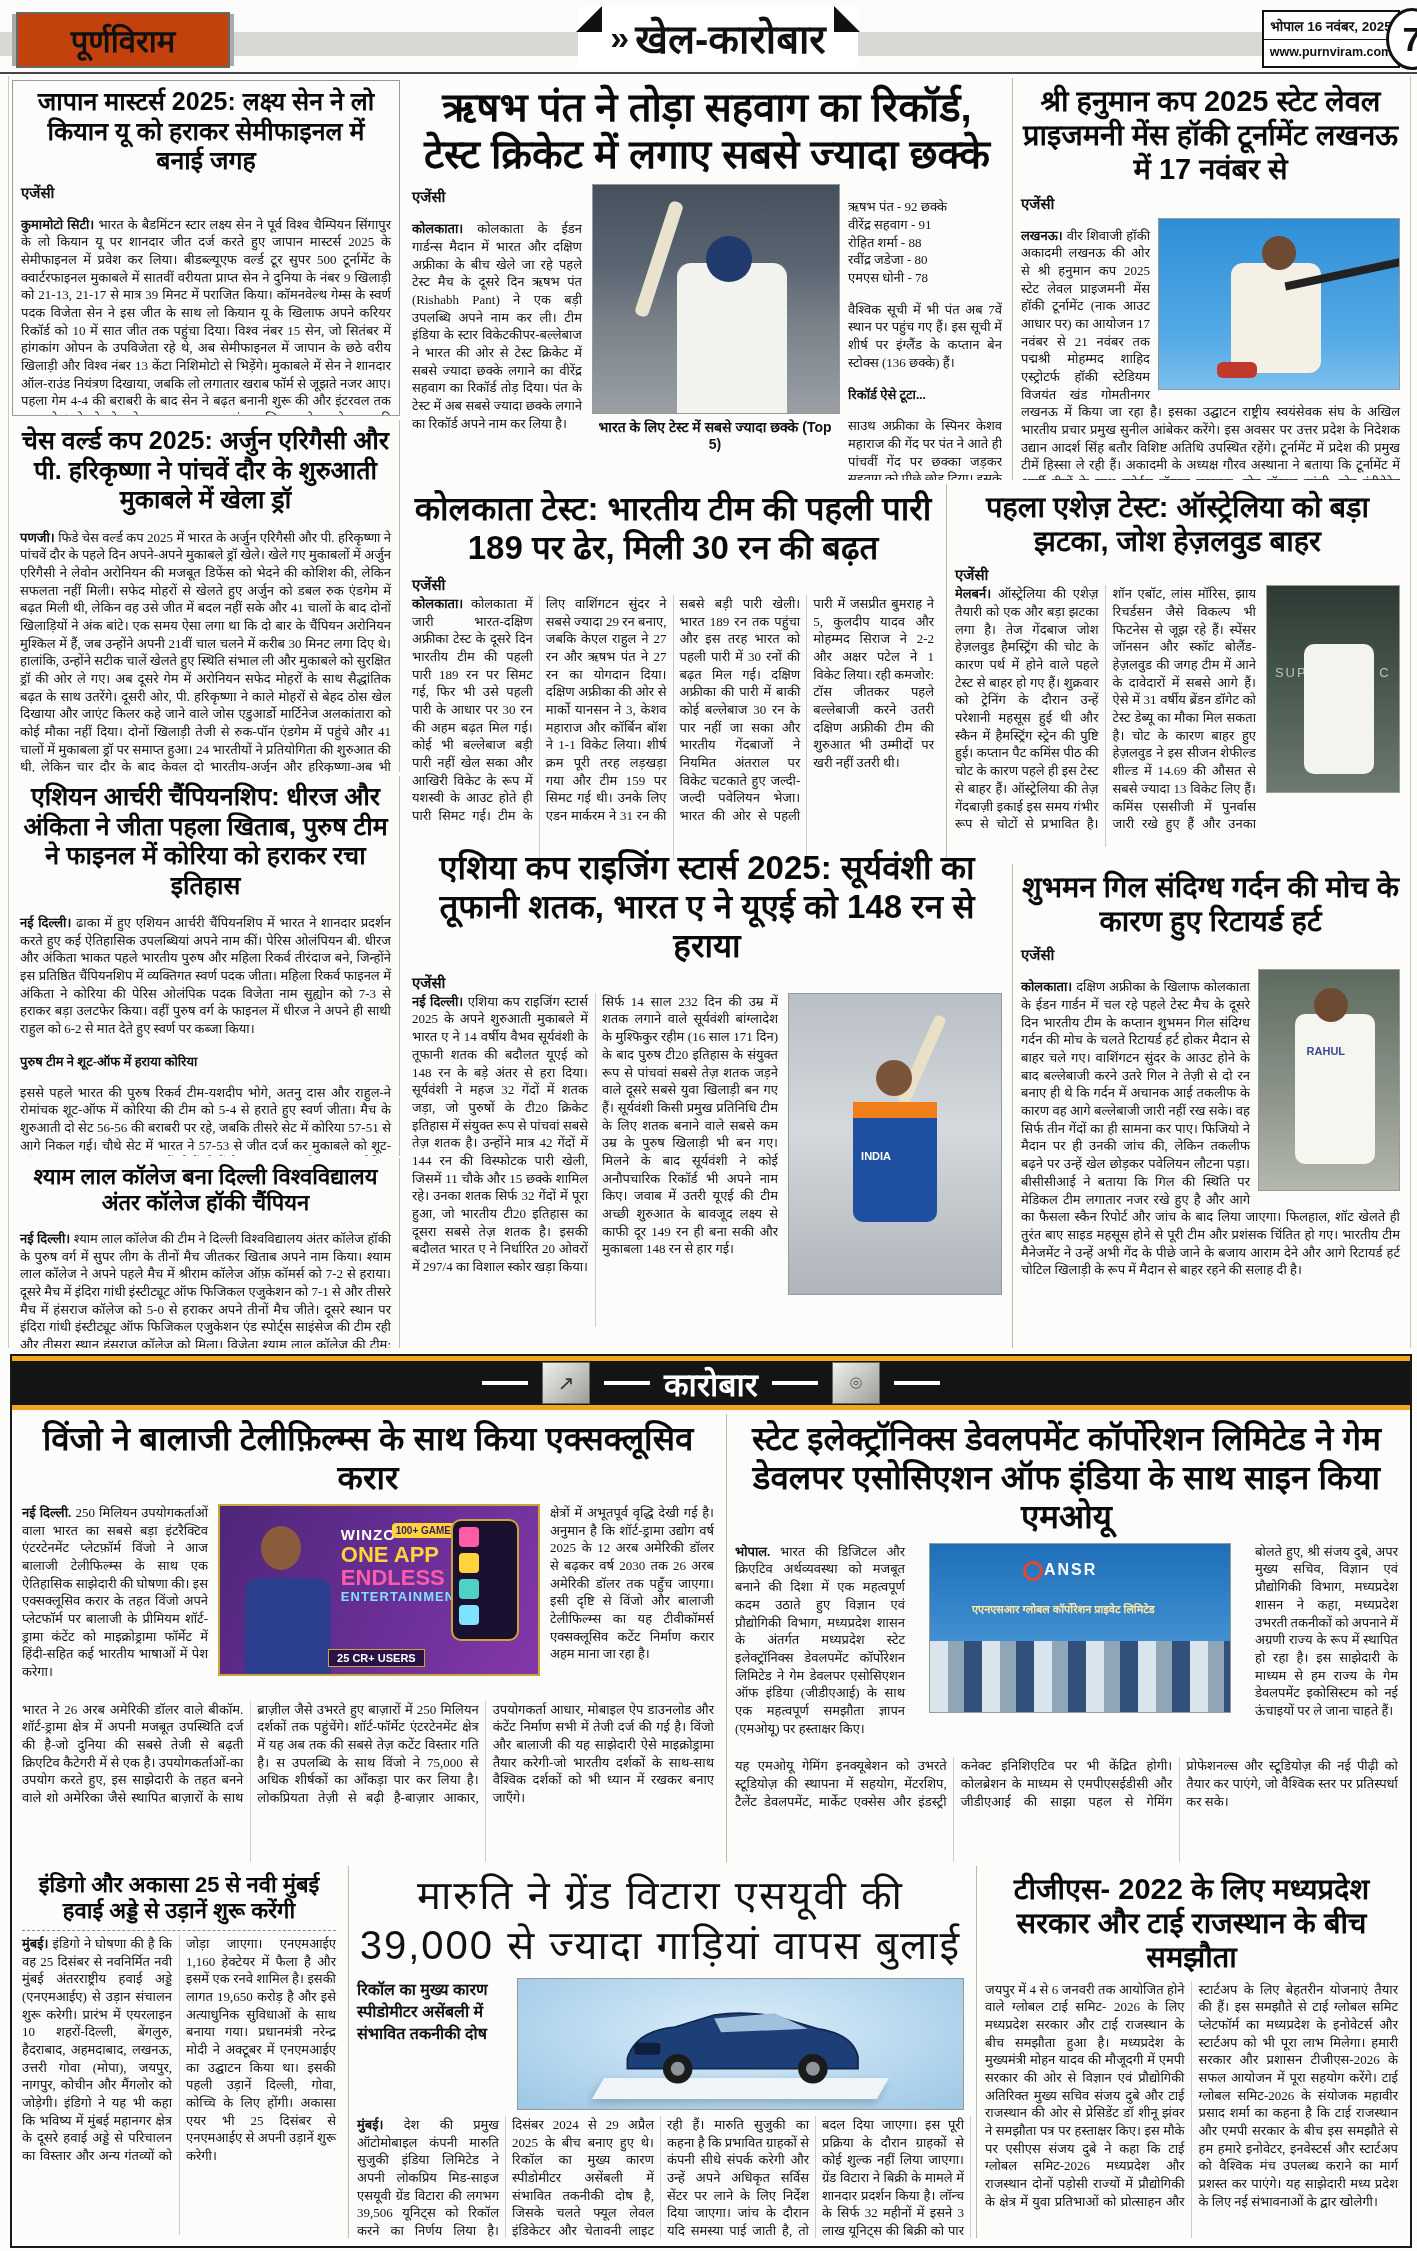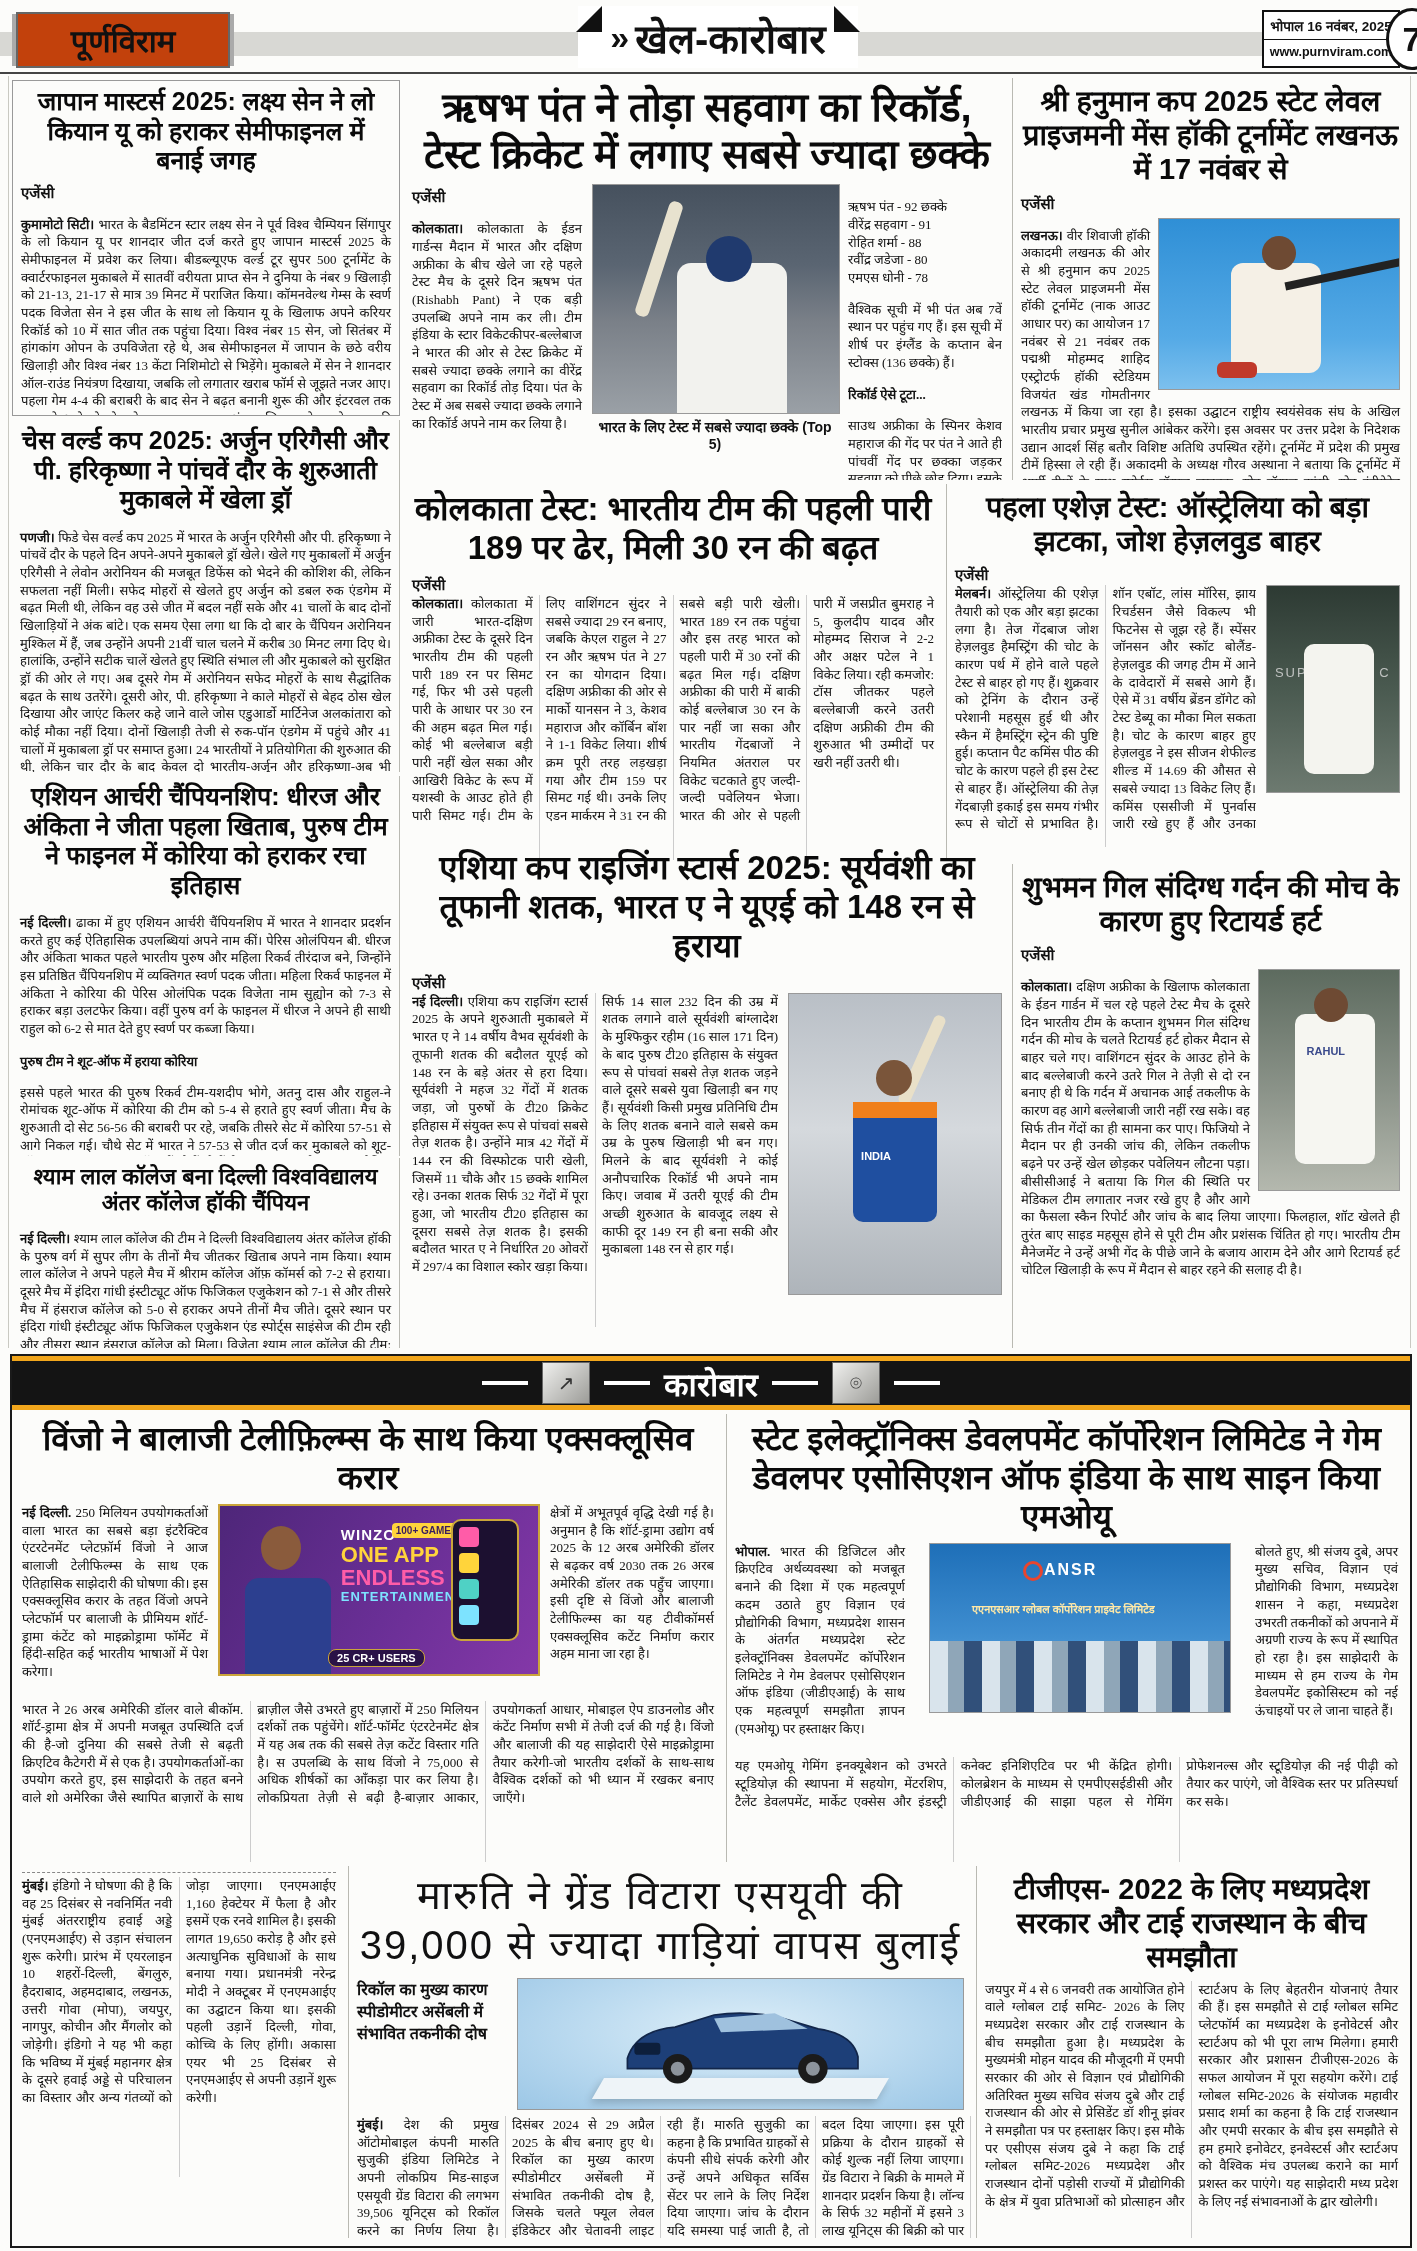--- a/index.html
+++ b/index.html
@@ -75,21 +75,21 @@
   .ad-winzo .man-body{position:absolute;left:8%;bottom:0;width:86px;height:96px;background:#2c3f8f;border-radius:14px 14px 0 0;}
   .ad-winzo .man-head{position:absolute;left:13%;top:12%;width:40px;height:44px;background:#8a5b3c;border-radius:50%;}
   .ad-winzo .adtext{position:absolute;left:38%;top:12%;}
   .ad-winzo .brand{font-weight:700;font-size:15px;letter-spacing:1px;}
   .ad-winzo .l1{font-weight:700;font-size:22px;color:#ffd43b;line-height:1.05;}
   .ad-winzo .l2{font-weight:700;font-size:22px;color:#ff5ca8;line-height:1.05;}
   .ad-winzo .l3{font-weight:700;font-size:13px;color:#7de3ff;letter-spacing:1px;}
   .ad-winzo .phone{position:absolute;right:6%;top:8%;width:64px;height:118px;background:#1c1030;border:2px solid #caa53a;border-radius:10px;}
   .ad-winzo .phone .tile{position:absolute;left:6px;width:20px;height:20px;border-radius:4px;}
   .ad-winzo .games{position:absolute;right:24%;top:10%;background:#ffd43b;color:#3a1d5e;font-weight:700;font-size:10px;padding:2px 4px;border-radius:4px;}
-  .ad-winzo .users{position:absolute;left:34%;bottom:4%;background:#2a1247;border:1px solid #caa53a;font-weight:700;font-size:11px;padding:2px 8px;border-radius:8px;}
+  .ad-winzo .users{position:absolute;left:34%;bottom:4%;background:#2a1247;border:1px solid #caa53a;font-weight:700;font-size:11px;padding:2px 8px;border-radius:0;}
   
   .ph-sedc{background:linear-gradient(180deg,#1e6fb8 0%,#3f8ed0 55%,#7fb6e2 100%);}
   .ph-sedc .ansr{position:absolute;left:38%;top:10%;color:#fff;font-family:"Liberation Sans",sans-serif;font-weight:700;font-size:16px;letter-spacing:2px;}
   .ph-sedc .dot{position:absolute;left:31%;top:10%;width:14px;height:14px;border:3px solid #e8452f;border-radius:50%;}
   .ph-sedc .cap{position:absolute;left:14%;top:34%;color:#ffe9a8;font-family:"Liberation Sans",sans-serif;font-size:11px;font-weight:700;}
   .ph-sedc .people{position:absolute;left:0;bottom:0;width:100%;height:42%;
      background:repeating-linear-gradient(90deg,#d9e4ec 0 18px,#8fa6b8 18px 34px,#31507a 34px 52px);}
   
   .ph-car{background:radial-gradient(ellipse at 50% 40%,#ddeef8 0%,#b9d9ef 55%,#9cc7e6 100%);}
   .ph-car .platform{position:absolute;left:18%;bottom:8%;width:64%;height:16%;background:#eef4f8;transform:skewX(-30deg);box-shadow:0 4px 8px rgba(0,0,0,.2);}
@@ -319,20 +319,21 @@
         <div style="flex:1;">
           <p class="body small" style="margin-top:0;">बोलते हुए, श्री संजय दुबे, अपर मुख्य सचिव, विज्ञान एवं प्रौद्योगिकी विभाग, मध्यप्रदेश शासन ने कहा, मध्यप्रदेश उभरती तकनीकों को अपनाने में अग्रणी राज्य के रूप में स्थापित हो रहा है। इस साझेदारी के माध्यम से हम राज्य के गेम डेवलपमेंट इकोसिस्टम को नई ऊंचाइयों पर ले जाना चाहते हैं।</p>
         </div>
       </div>
       <div class="cols-3" style="height:214px;margin-top:6px;">
         <p class="body small" style="margin-top:0;">यह एमओयू गेमिंग इनक्यूबेशन को उभरते स्टूडियोज़ की स्थापना में सहयोग, मेंटरशिप, टैलेंट डेवलपमेंट, मार्केट एक्सेस और इंडस्ट्री कनेक्ट इनिशिएटिव पर भी केंद्रित होगी। कोलब्रेशन के माध्यम से एमपीएसईडीसी और जीडीएआई की साझा पहल से गेमिंग प्रोफेशनल्स और स्टूडियोज़ की नई पीढ़ी को तैयार कर पाएंगे, जो वैश्विक स्तर पर प्रतिस्पर्धा कर सके।</p>
       </div>
     </article>
 
     <article class="art" style="left:2px;top:510px;width:330px;height:372px;">
+      <h2 class="hl hl-24">इंडिगो और अकासा 25 से नवी मुंबई हवाई अड्डे से उड़ानें शुरू करेंगी</h2>
       <div class="dotted-rule"></div>
       <div class="cols-2" style="height:300px;">
         <p class="body small" style="margin-top:0;"><span class="dl">मुंबई।</span>
           <span>इंडिगो ने घोषणा की है कि वह 25 दिसंबर से नवनिर्मित नवी मुंबई अंतरराष्ट्रीय हवाई अड्डे (एनएमआईए) से उड़ान संचालन शुरू करेगी। प्रारंभ में एयरलाइन 10 शहरों-दिल्ली, बेंगलुरु, हैदराबाद, अहमदाबाद, लखनऊ, उत्तरी गोवा (मोपा), जयपुर, नागपुर, कोचीन और मैंगलोर को जोड़ेगी। इंडिगो ने यह भी कहा कि भविष्य में मुंबई महानगर क्षेत्र के दूसरे हवाई अड्डे से परिचालन का विस्तार और अन्य गंतव्यों को जोड़ा जाएगा। एनएमआईए 1,160 हेक्टेयर में फैला है और इसमें एक रनवे शामिल है। इसकी लागत 19,650 करोड़ है और इसे अत्याधुनिक सुविधाओं के साथ बनाया गया। प्रधानमंत्री नरेन्द्र मोदी ने अक्टूबर में एनएमआईए का उद्घाटन किया था। इसकी पहली उड़ानें दिल्ली, गोवा, कोच्चि के लिए होंगी। अकासा एयर भी 25 दिसंबर से एनएमआईए से अपनी उड़ानें शुरू करेगी।</span></p>
       </div>
     </article>
 
     <article class="art v-l" style="left:336px;top:510px;width:624px;height:372px;">
       <h2 class="thin-hl">मारुति ने ग्रेंड विटारा एसयूवी की 39,000 से ज्यादा गाड़ियां वापस बुलाई</h2>
       <div style="display:flex;gap:10px;">

